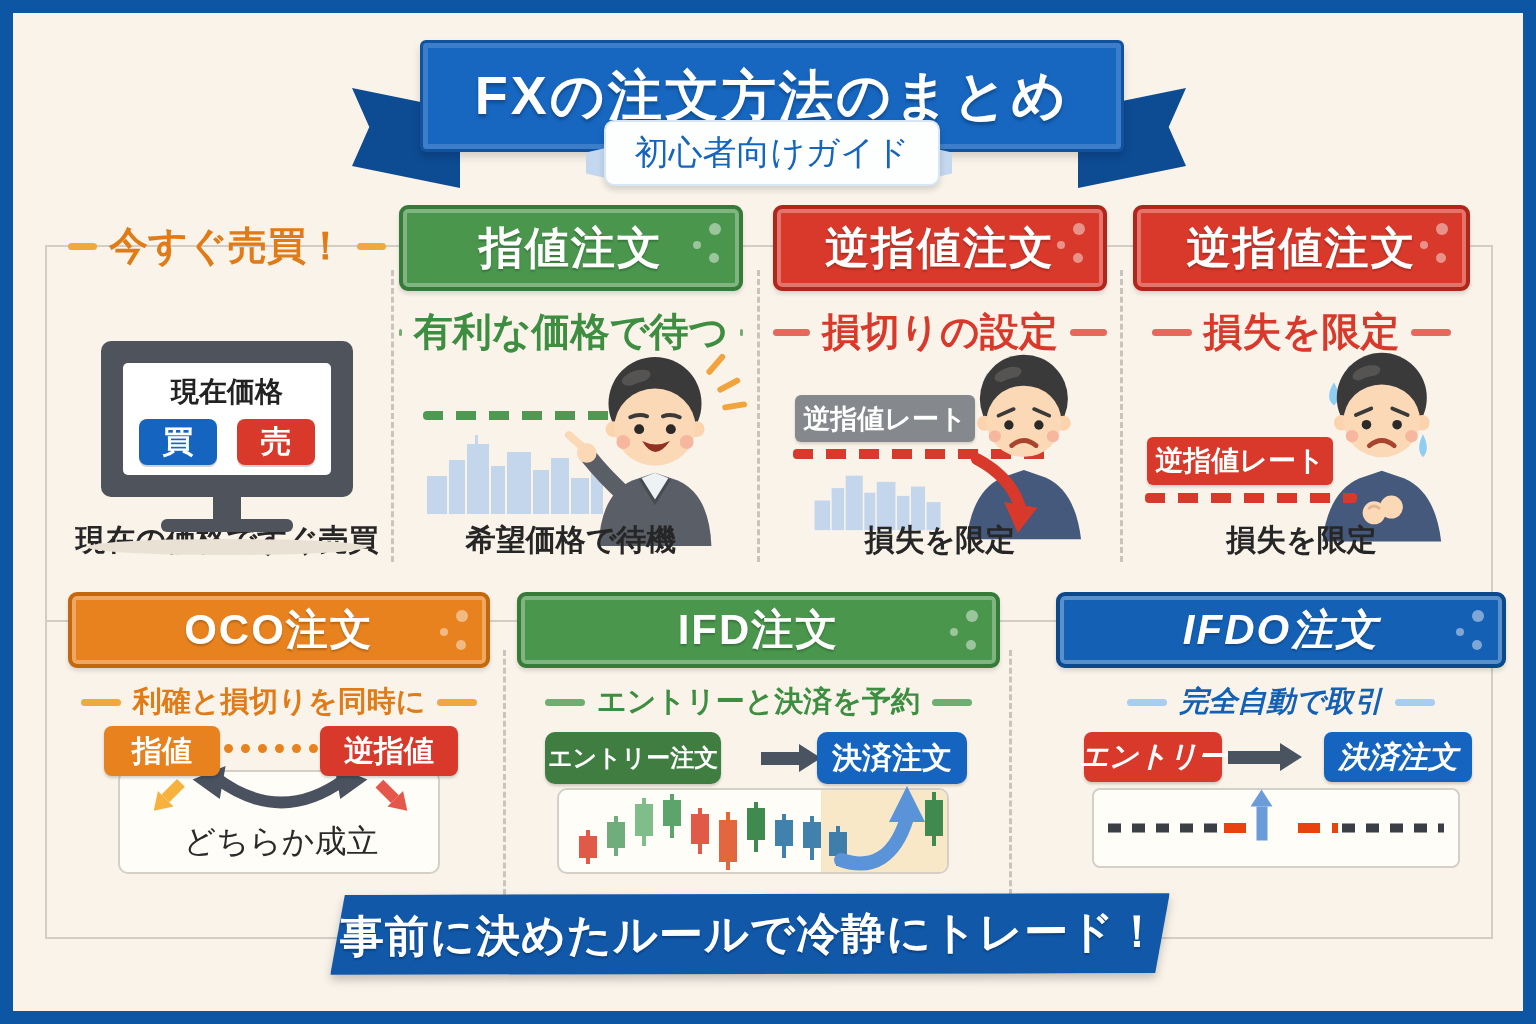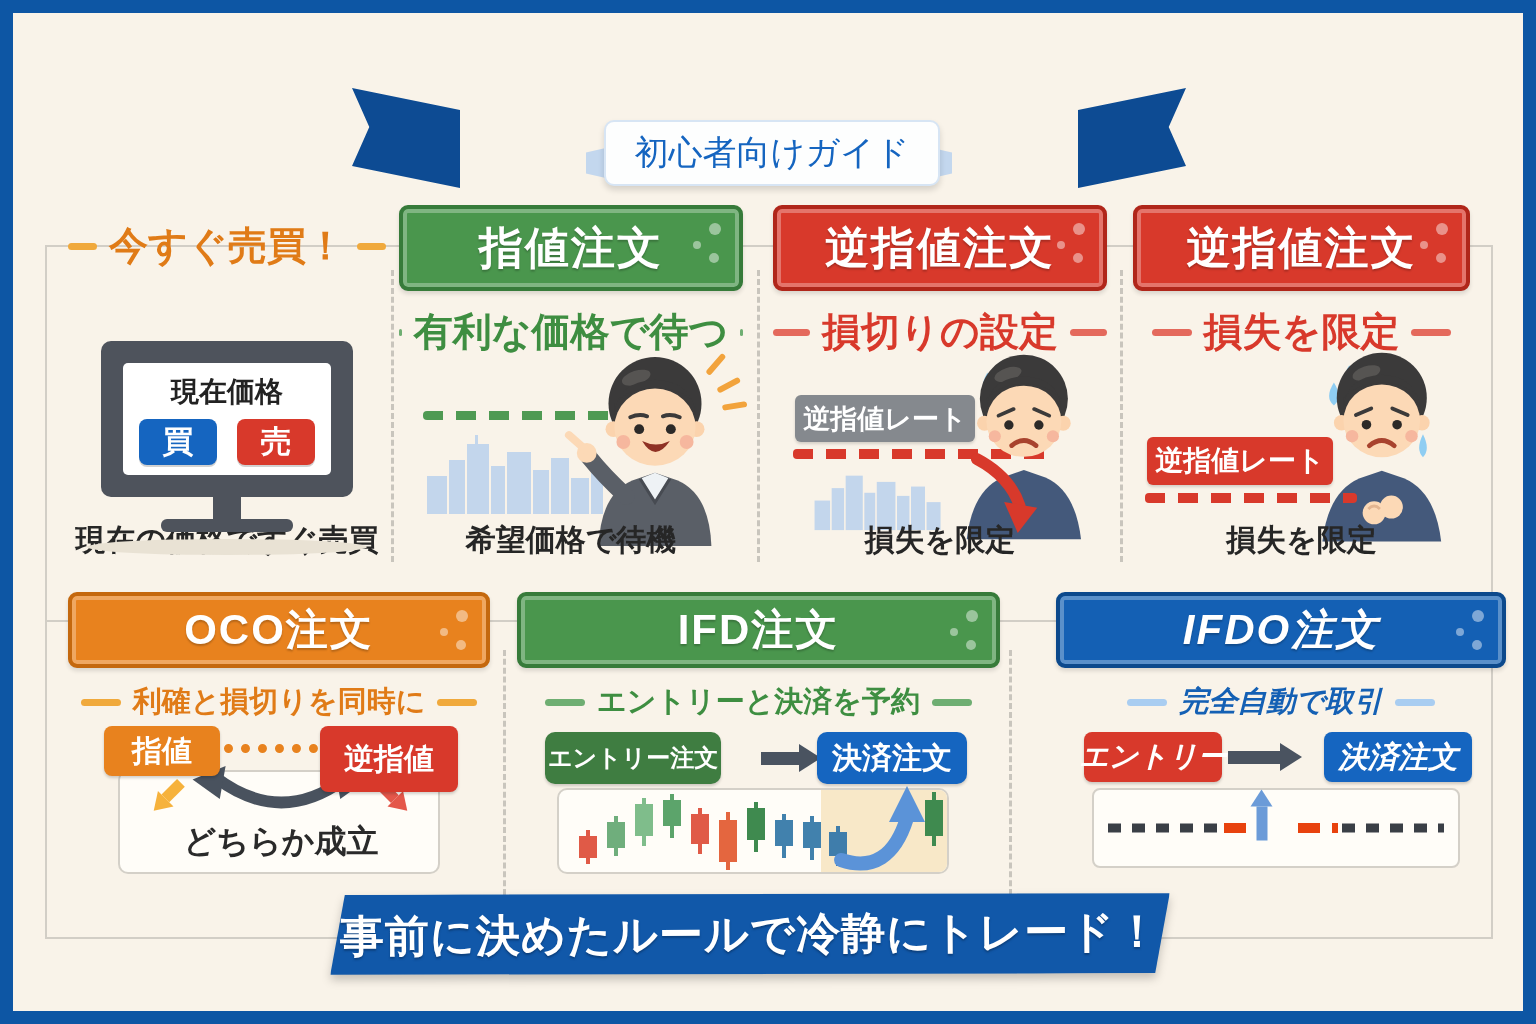--- a/index.html
+++ b/index.html
@@ -95,24 +95,24 @@
   #c4-chip{left:14px;top:232px;width:186px;height:48px;background:#d8392b;font-size:28px;}
   #c4-line{position:absolute;left:12px;top:288px;width:212px;height:10px;border-radius:4px;
     background:repeating-linear-gradient(90deg,#d8392b 0 20px,transparent 20px 33px);}
 
   
   .panel{position:absolute;background:#fffdf8;border:2px solid #d4d0c8;border-radius:10px;box-sizing:border-box;}
   .combo-chip{position:absolute;display:flex;align-items:center;justify-content:center;color:#fff;font-weight:bold;
     border-radius:8px;box-shadow:0 2px 3px rgba(0,0,0,.18);white-space:nowrap;z-index:4;}
   #oco-panel{left:50px;top:178px;width:322px;height:104px;}
   #oco-left{left:36px;top:134px;width:116px;height:50px;background:#e8821e;font-size:30px;}
-  #oco-right{left:252px;top:134px;width:138px;height:66px;background:#d8392b;font-size:30px;}
+  #oco-right{left:252px;top:134px;width:138px;height:50px;background:#d8392b;font-size:30px;}
   #oco-dots{position:absolute;left:156px;top:152px;width:94px;height:0;border-top:9px dotted #e8821e;z-index:3;}
   #oco-swap{position:absolute;left:122px;top:174px;width:180px;height:68px;z-index:3;}
-  .oco-caption{position:absolute;top:228px;left:4px;right:0;text-align:center;font-size:32px;font-weight:bold;color:#2a2a2a;z-index:4;}
+  .oco-caption{position:absolute;top:228px;left:4px;right:0;text-align:center;font-size:32px;font-weight:normal;color:#2a2a2a;z-index:4;}
 
   .fat-arrow{position:absolute;display:flex;align-items:center;z-index:3;}
   .fat-arrow .shaft{height:13px;background:var(--ac);}
   .fat-arrow .head{width:0;height:0;border-top:14px solid transparent;border-bottom:14px solid transparent;border-left:22px solid var(--ac);}
   .fat-arrow.sm .shaft{height:11px;} 
   .fat-arrow.sm .head{border-top-width:11px;border-bottom-width:11px;border-left-width:17px;}
   .ar-yellow{--ac:#f6b23c;left:80px;top:194px;transform:rotate(135deg);}
   .ar-redsm{--ac:#e4574a;left:306px;top:194px;transform:rotate(45deg);}
   .ar-dark{--ac:#4a5360;}
   .ar-blueup{--ac:#6b9bd8;transform:rotate(-90deg);}
@@ -148,20 +148,23 @@
   <div class="connector"></div>
   <div class="connector-mid"></div>
   <div class="vsep" id="vsep1"></div>
   <div class="vsep" id="vsep2"></div>
   <div class="vsep" id="vsep3"></div>
   <div class="vsep" id="vsep4"></div>
   <div class="vsep" id="vsep5"></div>
 
   <div class="ribbon-fold" id="fold-left"></div>
   <div class="ribbon-fold" id="fold-right"></div>
+  <div class="ribbon-main">
+    <span class="ribbon-title">FXの注文方法のまとめ</span>
+  </div>
   <div class="badge-tail" id="btail-l"></div>
   <div class="badge-tail" id="btail-r"></div>
   <div class="badge">
     <span class="badge-text">初心者向けガイド</span>
   </div>
 
   <div class="order-card acc-orange" id="card-nariyuki">
     <div class="card-sub">
       <span class="dash"></span>
       <span class="sub-text">今すぐ売買！</span>

